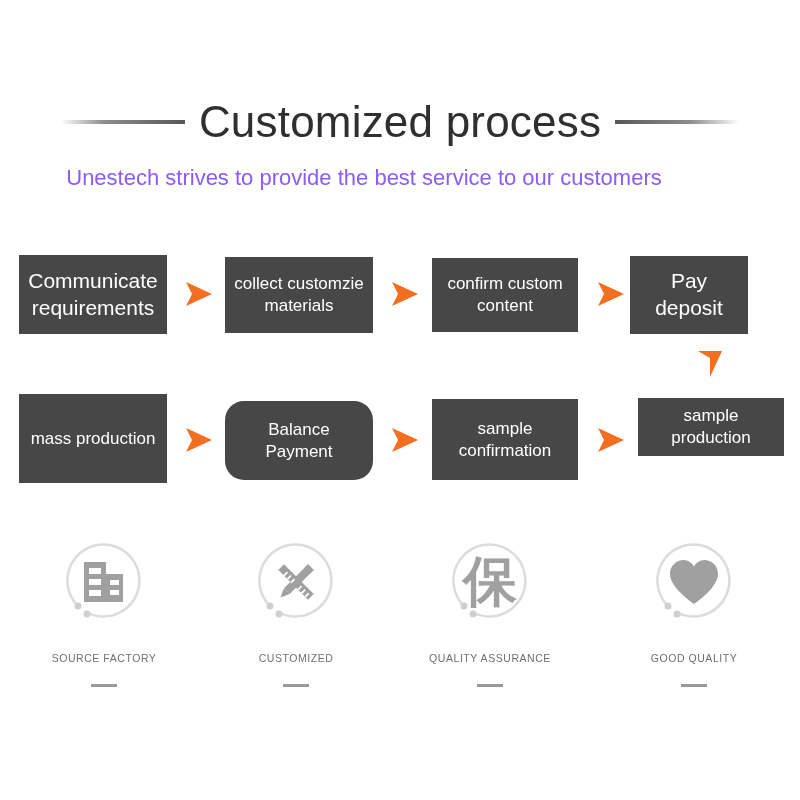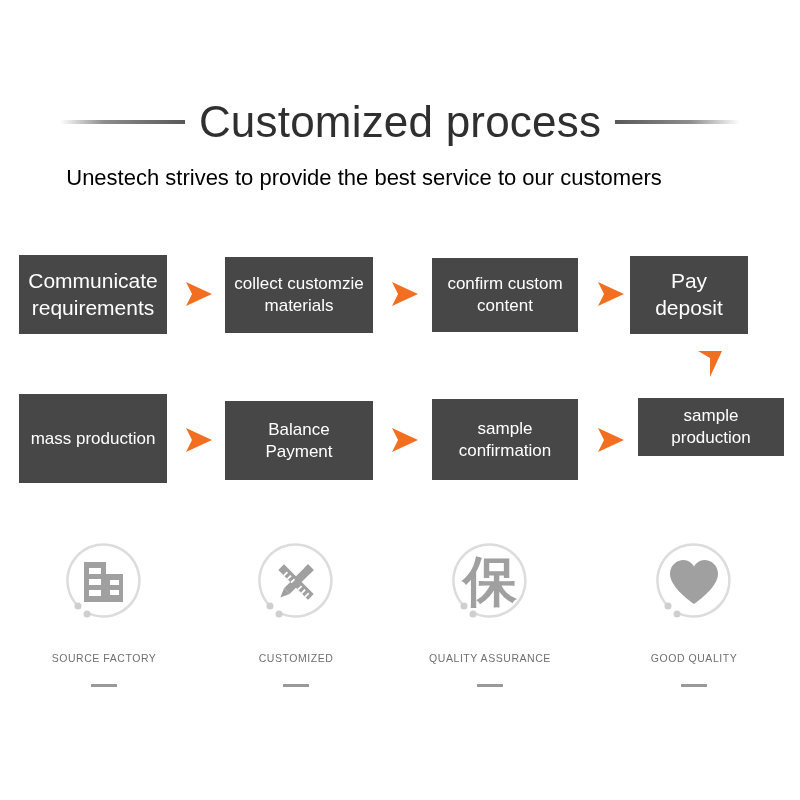--- a/index.html
+++ b/index.html
@@ -53,21 +53,21 @@
     letter-spacing: 0.2px;
     white-space: nowrap;
   }
   .subtitle {
     position: absolute;
     left: 0;
     top: 165px;
     width: 728px;
     text-align: center;
     font-size: 22px;
-    color: #000000;
+    color: #8b5cf6;
     font-weight: 400;
   }
 
   
   .flow {
     position: absolute;
     left: 0;
     top: 0;
     width: 800px;
     height: 800px;
@@ -167,21 +167,21 @@
   </svg>
   <svg class="arrow-svg" style="left:594px; top:278px;" width="32" height="32" viewBox="0 0 32 32">
     <path d="M4 4 L30 16 L4 28 L10 16 Z" fill="#F26F21"></path>
   </svg>
 
   <svg class="arrow-svg" style="left:694px; top:347px;" width="32" height="32" viewBox="0 0 32 32">
     <path d="M4 4 L28 4 L16 30 L16 11 Z" fill="#F26F21"></path>
   </svg>
 
   <div class="pbox small" style="left:19px;  top:394px; width:148px; height:89px;">mass production</div>
-  <div class="pbox small" style="left:225px; top:401px; width:148px; height:79px;">Balance Payment</div>
+  <div class="pbox small" style="left:225px; top:401px; width:148px; height:79px;border-radius:19px;">Balance Payment</div>
   <div class="pbox small" style="left:432px; top:399px; width:146px; height:81px;">sample confirmation</div>
   <div class="pbox small" style="left:638px; top:398px; width:146px; height:58px;">sample production</div>
 
   <svg class="arrow-svg" style="left:182px; top:424px;" width="32" height="32" viewBox="0 0 32 32">
     <path d="M4 4 L30 16 L4 28 L10 16 Z" fill="#F26F21"></path>
   </svg>
   <svg class="arrow-svg" style="left:388px; top:424px;" width="32" height="32" viewBox="0 0 32 32">
     <path d="M4 4 L30 16 L4 28 L10 16 Z" fill="#F26F21"></path>
   </svg>
   <svg class="arrow-svg" style="left:594px; top:424px;" width="32" height="32" viewBox="0 0 32 32">

